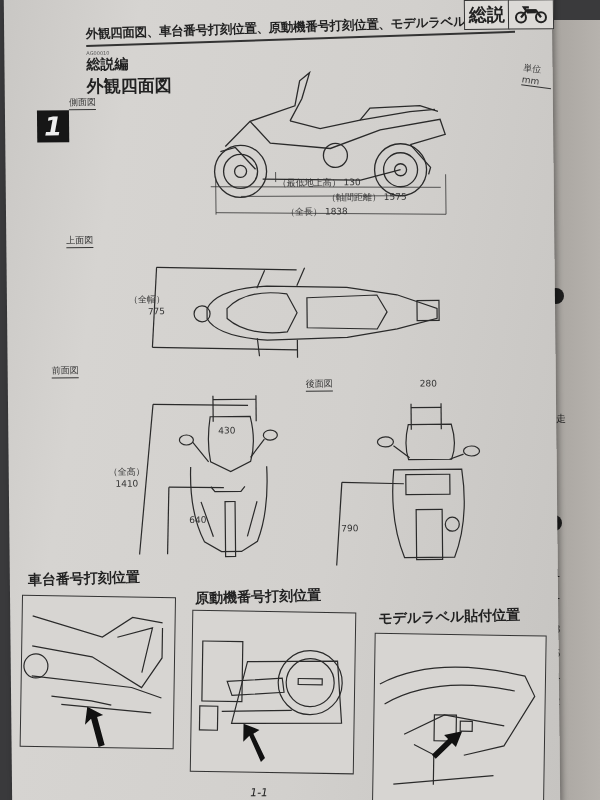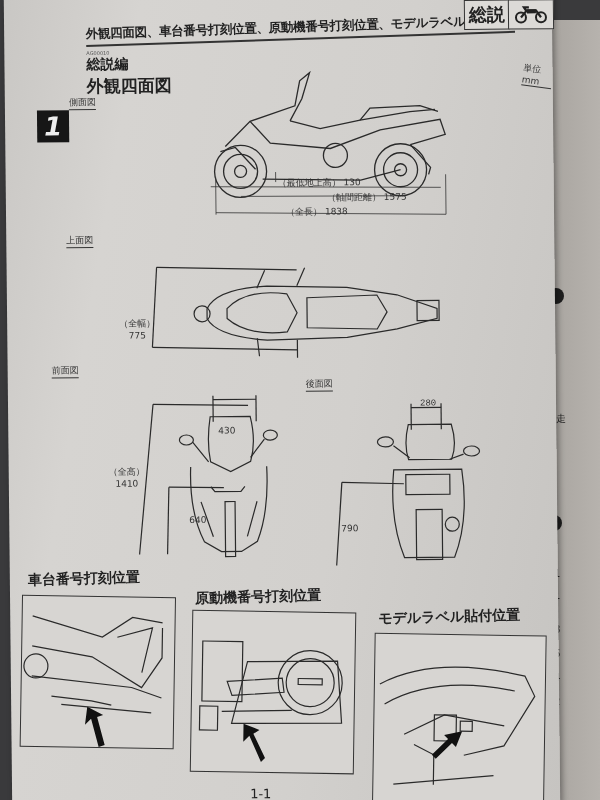--- a/index.html
+++ b/index.html
@@ -117,21 +117,21 @@
     <span>（最低地上高）</span> <span>130</span>
   </div>
   <div class="abs dim" style="left:287px;top:196px;margin-left:34px;">
     <span>（軸間距離）</span> <span>1575</span>
   </div>
   <div class="abs dim" style="left:280px;top:210px;">
     <span>（全長）</span> <span>1838</span>
   </div>
 
   <div class="abs lbl u" style="left:60px;top:236px;">上面図</div>
-  <div class="abs dim" style="left:112px;top:296px;text-align:center;margin-top:24px;">
+  <div class="abs dim" style="left:122px;top:296px;text-align:right;">
     <div>（全幅）</div>
     <div>775</div>
   </div>
   <svg style="left:140px;top:262px;" width="310" height="110" viewBox="0 0 310 110">
     <g fill="none" stroke="#2a2a2a" stroke-width="1.2">
       <line x1="10" y1="8" x2="150" y2="12"></line>
       <line x1="5" y1="88" x2="150" y2="92"></line>
       <line x1="10" y1="8" x2="5" y2="88"></line>
       <path d="M60 50 Q70 30 120 28 L200 30 L250 38 L290 52 L290 62 L250 72 L200 80 L120 82 Q70 78 60 60 Z"></path>
       <path d="M80 50 Q100 30 140 36 L150 55 L140 74 Q100 78 80 60 Z"></path>
@@ -164,21 +164,21 @@
       <ellipse cx="142" cy="44" rx="7" ry="5"></ellipse>
       <path d="M64 50 L80 70 M136 48 L122 66"></path>
       <path d="M62 75 Q60 120 75 150 L92 160 L112 160 L128 150 Q140 120 138 75"></path>
       <path d="M82 95 L86 100 L112 100 L116 95"></path>
       <rect x="96" y="110" width="10" height="55"></rect>
       <path d="M72 110 L84 145 M128 110 L118 145"></path>
     </g>
   </svg>
 
   <div class="abs lbl u" style="left:298px;top:382px;">後面図</div>
-  <div class="abs dim" style="left:412px;top:404px;font-family:Liberation Mono, monospace;">280</div>
+  <div class="abs dim" style="left:412px;top:384px;">280</div>
   <div class="abs dim" style="left:312px;top:528px;margin-left:20px;">790</div>
   <svg style="left:325px;top:405px;" width="160" height="170" viewBox="0 0 160 170">
     <g fill="none" stroke="#2a2a2a" stroke-width="1.2">
       <line x1="78" y1="8" x2="108" y2="8"></line>
       <line x1="78" y1="4" x2="78" y2="30"></line>
         <line x1="108" y1="4" x2="108" y2="30"></line>
       <line x1="8" y1="82" x2="70" y2="84"></line>
       <line x1="8" y1="82" x2="2" y2="165"></line>
       <path d="M75 25 L118 25 Q124 45 118 60 L75 60 Q70 45 75 25 Z"></path>
       <ellipse cx="52" cy="42" rx="8" ry="5"></ellipse>
@@ -234,14 +234,14 @@
         <path d="M30 100 L70 80 L130 90"></path>
         <path d="M40 110 L60 120 L60 150"></path>
         <rect x="60" y="80" width="22" height="26"></rect>
         <rect x="86" y="86" width="12" height="10"></rect>
         <path d="M20 150 L120 140"></path>
       </g>
       <path d="M58 120 L74 104 L70 100 L88 96 L82 112 L78 108 L62 124 Z" fill="#111"></path>
     </svg>
   </div>
 
-  <div class="abs" style="left:238px;top:790px;font-size:13px;color:#222;">1-1</div>
+  <div class="abs" style="left:238px;top:790px;font-size:11px;color:#222;font-style:italic;">1-1</div>
 </div>
 
 </body></html>

